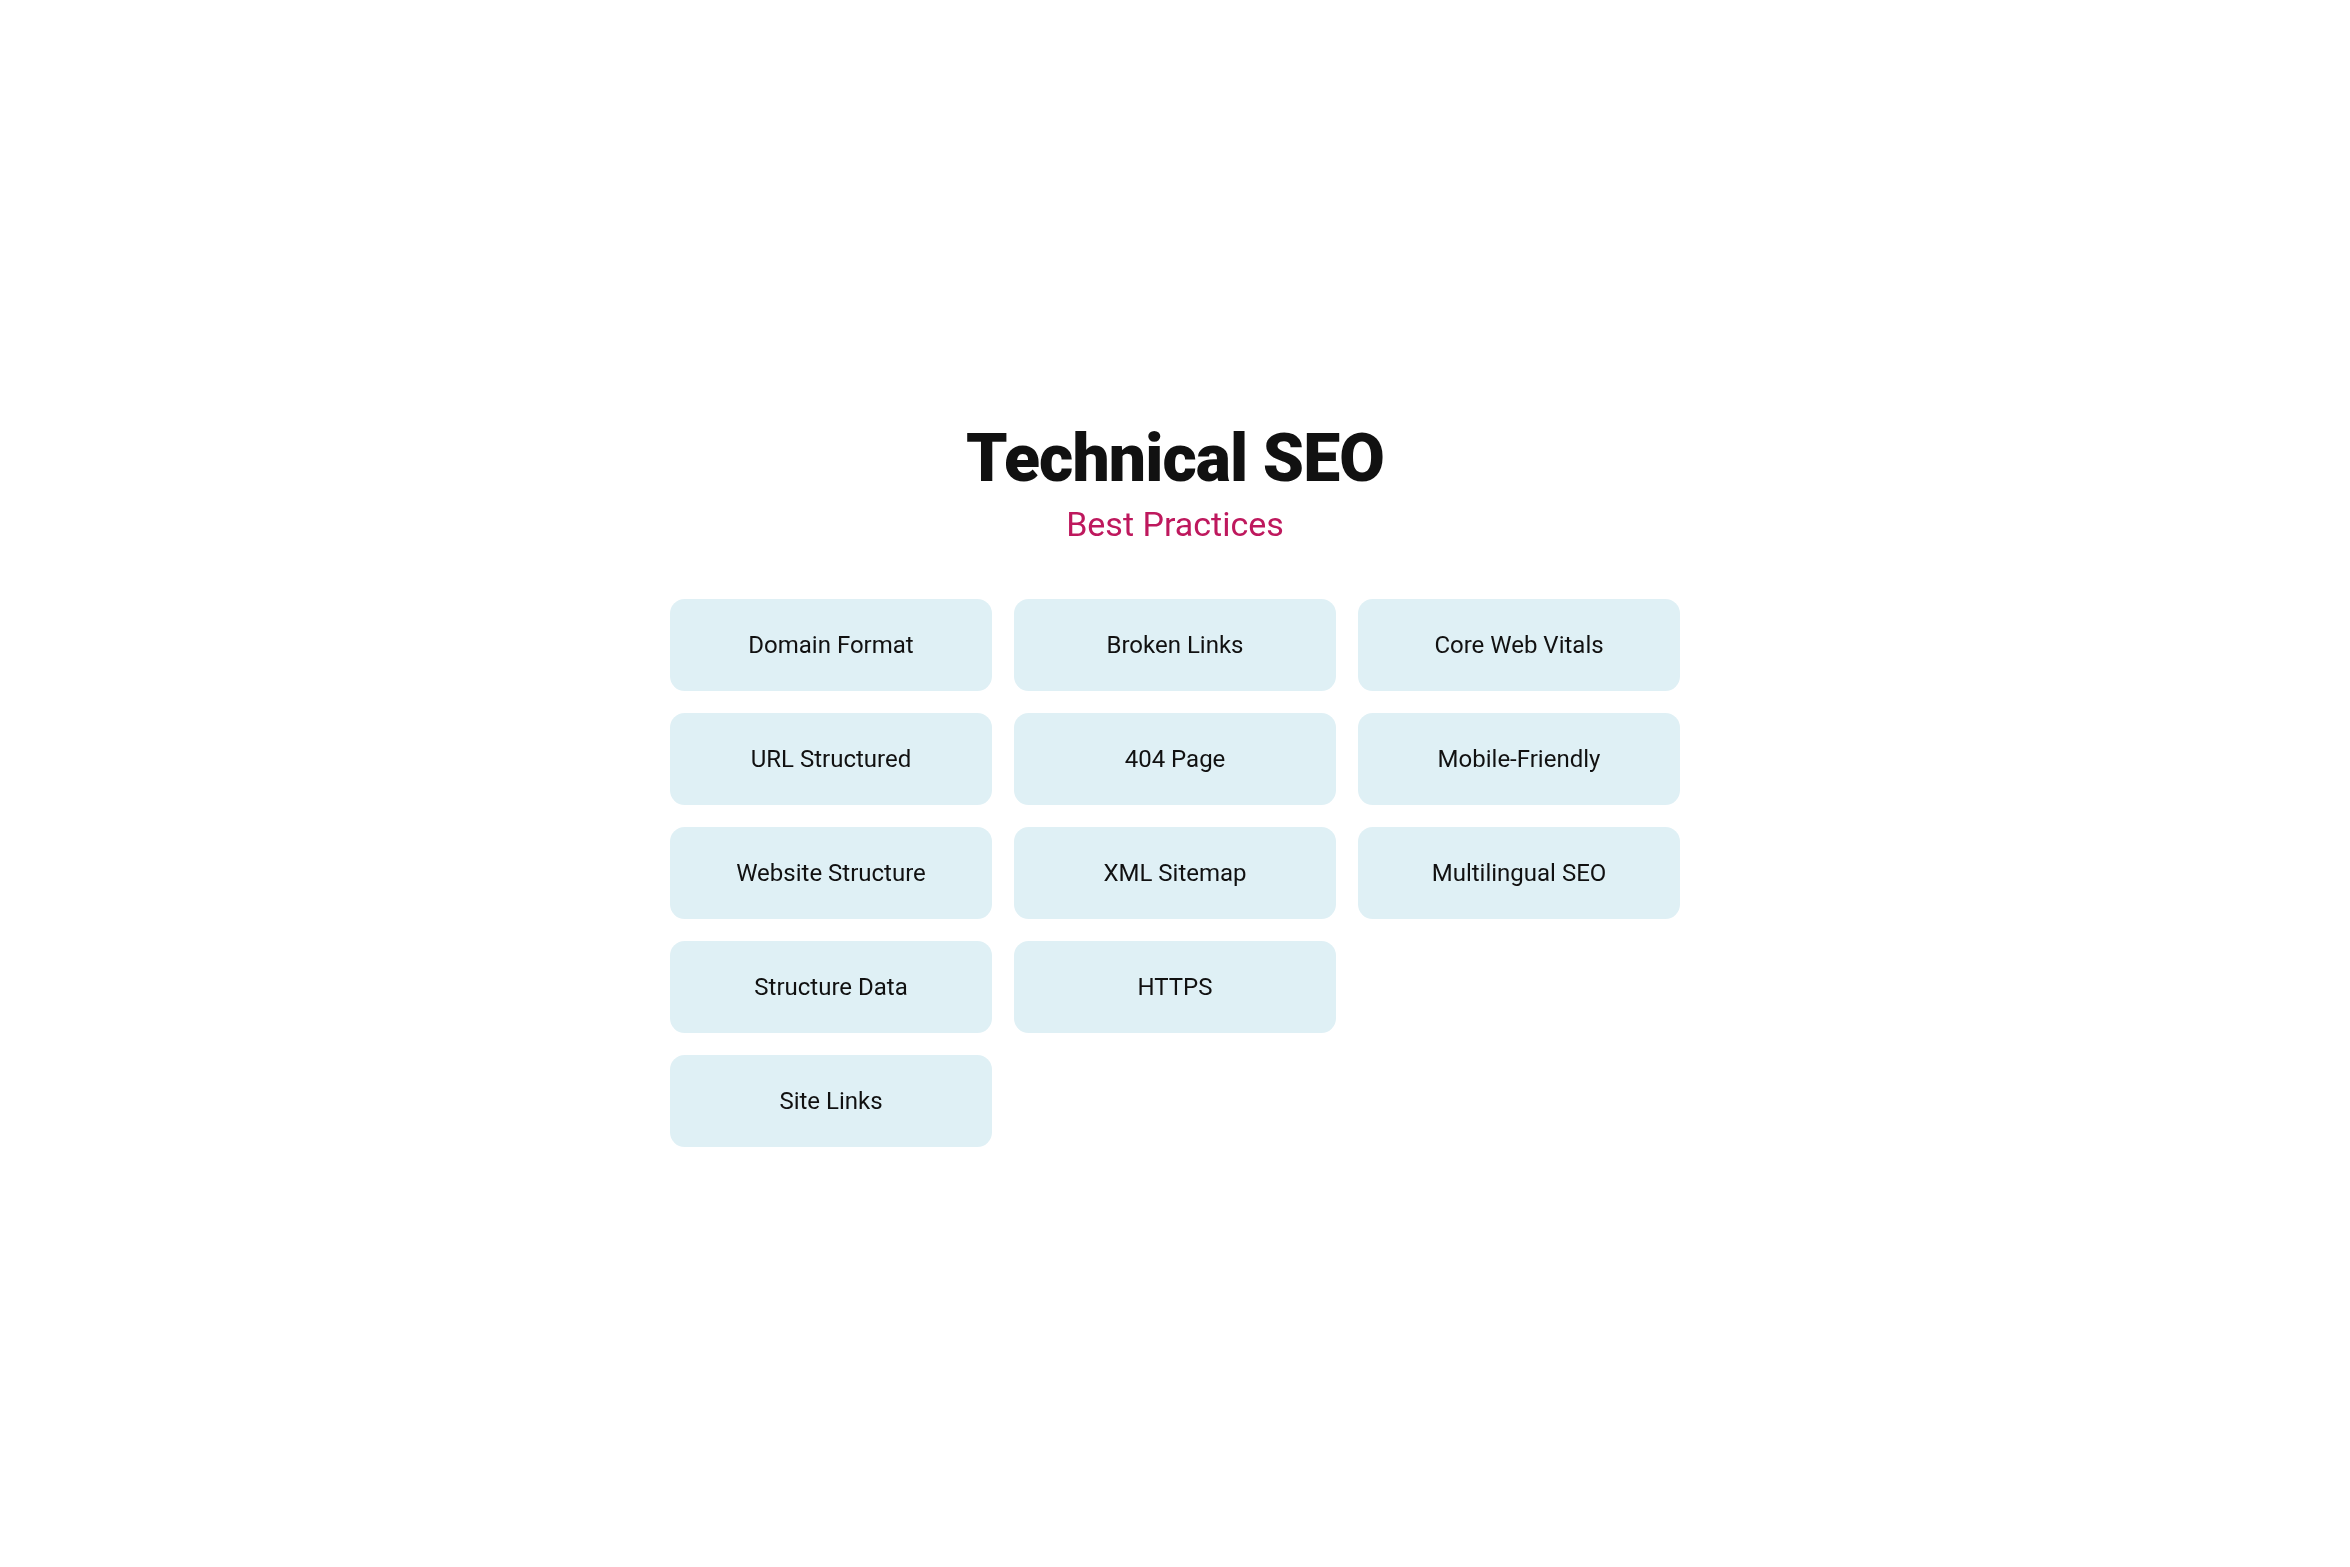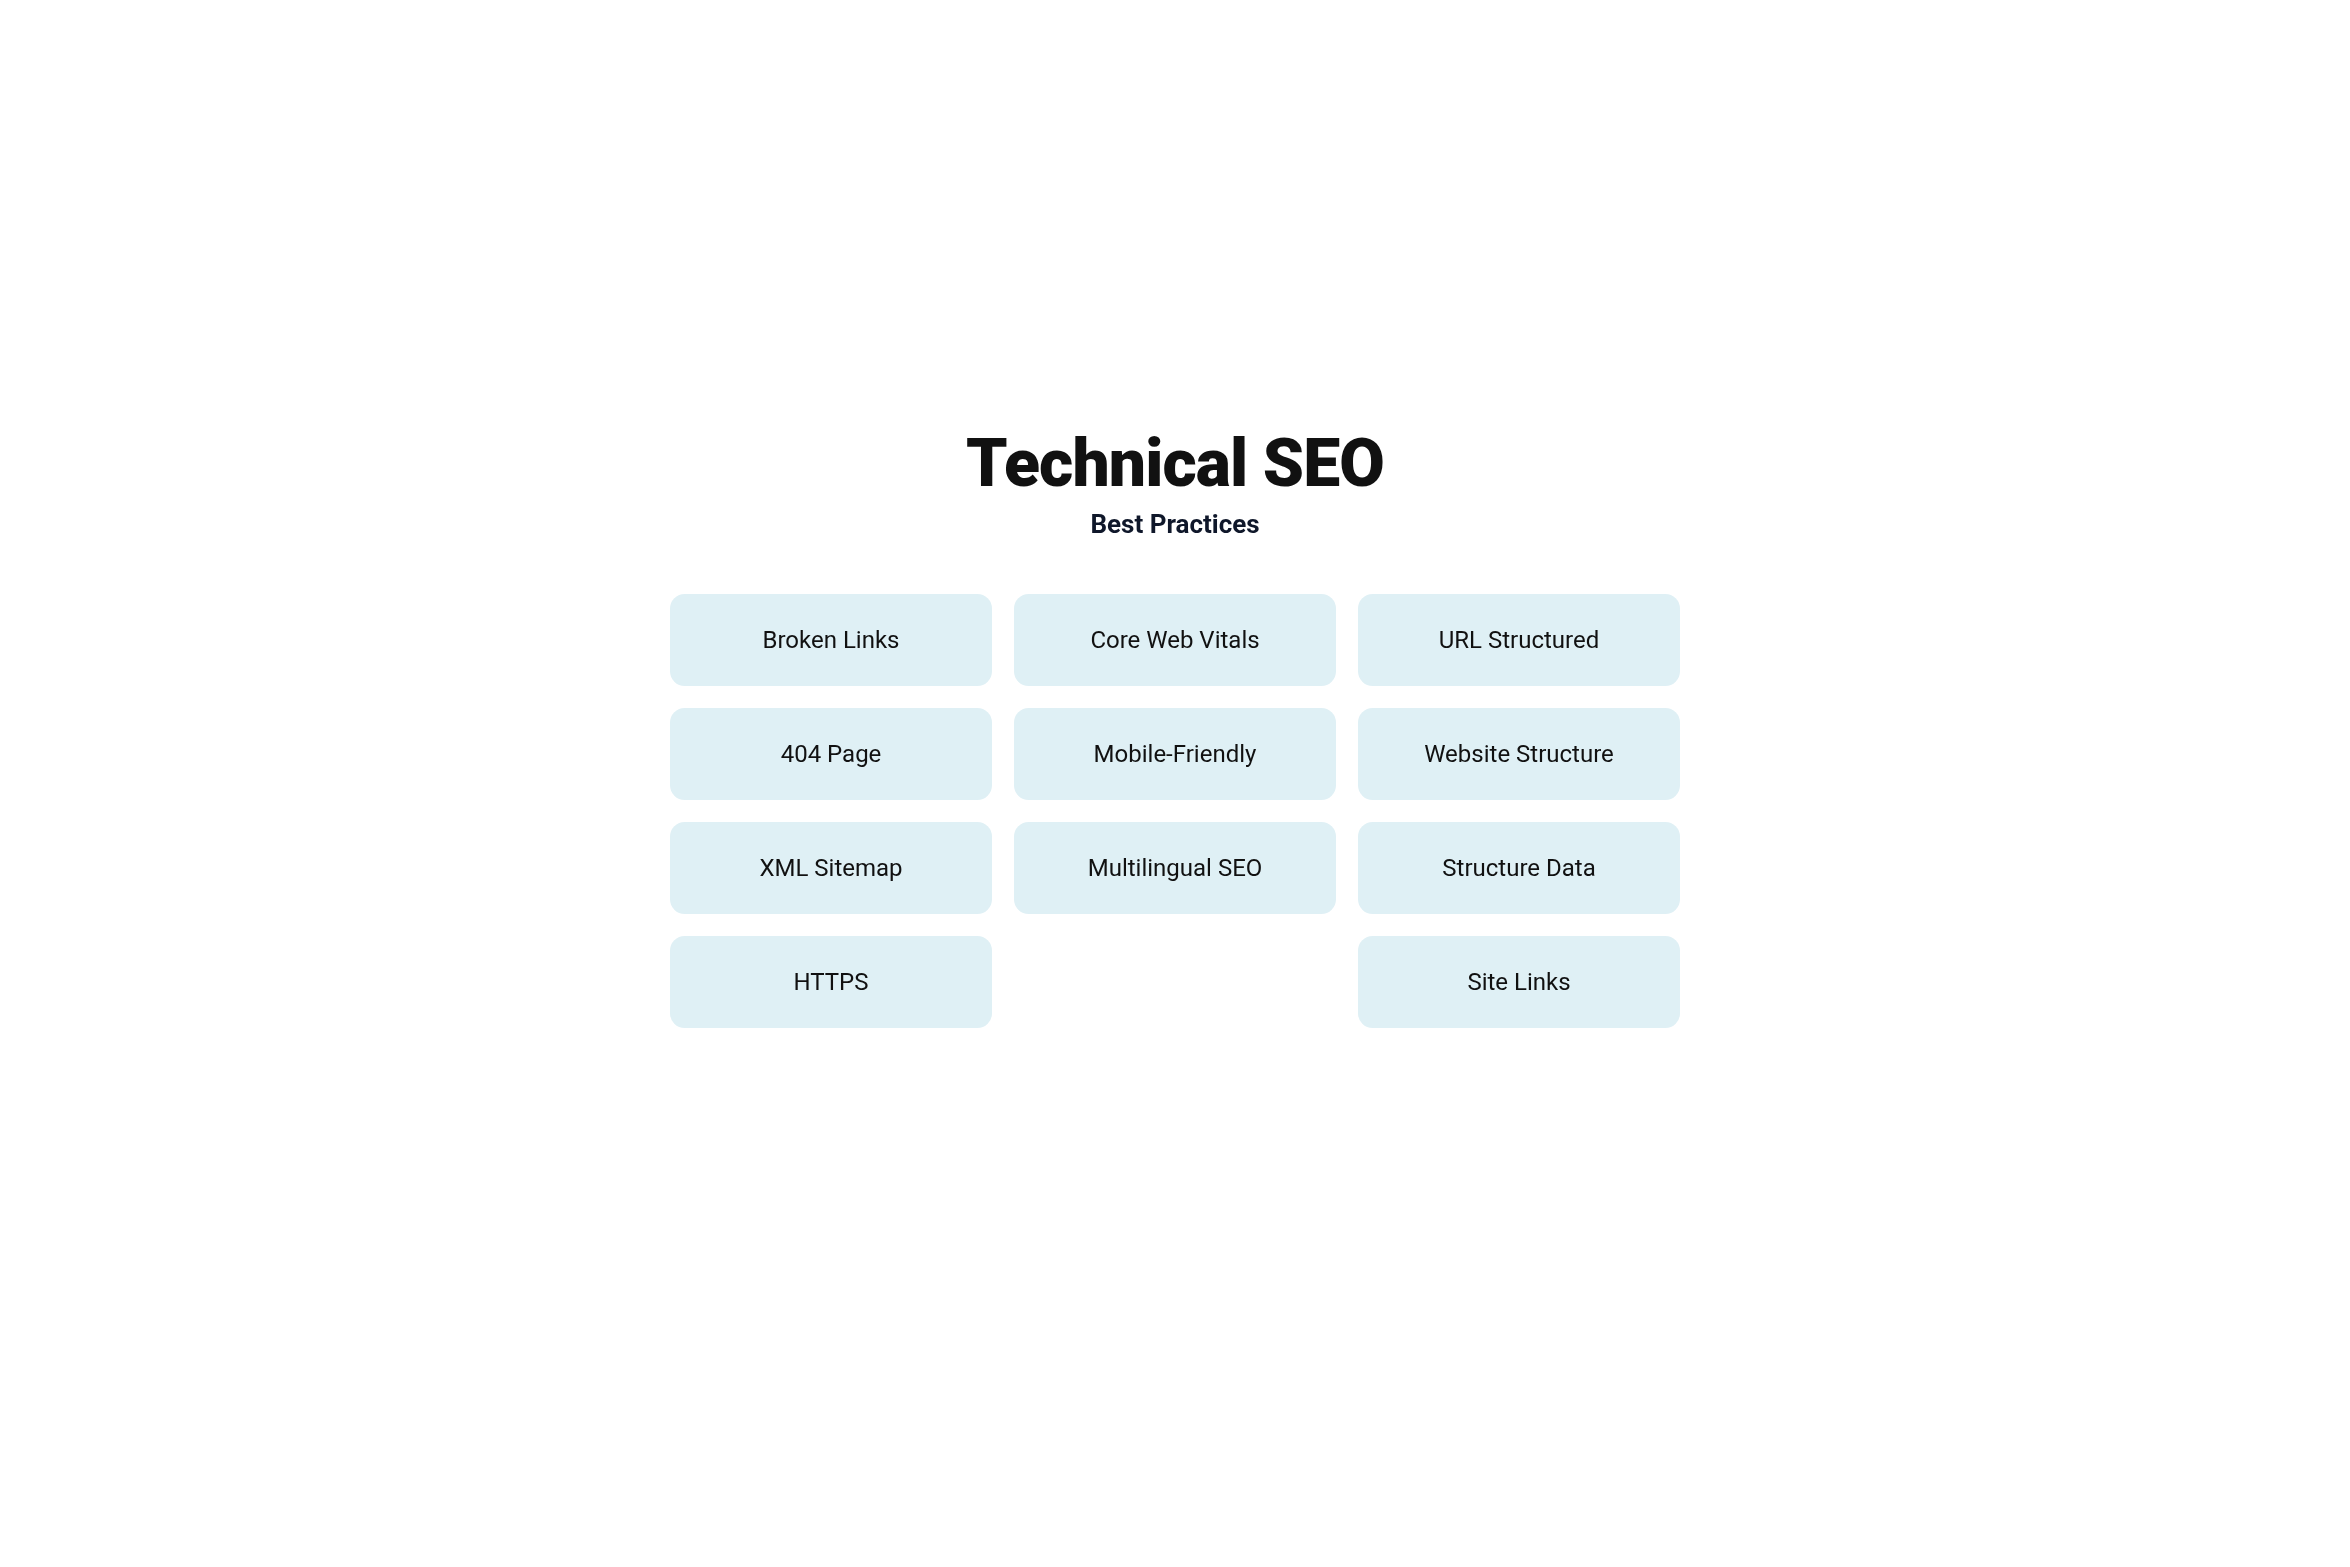--- a/index.html
+++ b/index.html
@@ -26,23 +26,23 @@
 
     .main-title {
       font-size: 66px;
       font-weight: 900;
       color: #111111;
       letter-spacing: -0.9px;
       margin-bottom: 7.3px;
     }
 
     .subtitle {
-      font-size: 26px;
-      font-weight: 700;
-      color: #0f172a;
+      font-size: 34px;
+      font-weight: 400;
+      color: #be185d;
       margin-bottom: 55px;
     }
 
     .grid {
       display: grid;
       grid-template-columns: repeat(3, 1fr);
       gap: 22px;
       text-align: center;
     }
 
@@ -66,20 +66,23 @@
   </style>
 </head>
 <body>
 
 <div class="container">
   <h1 class="main-title">Technical SEO</h1>
   <h2 class="subtitle">Best Practices</h2>
 
   <div class="grid">
 
+    <div class="card">
+      <span>Domain Format</span>
+    </div>
     <div class="card">
       <span>Broken Links</span>
     </div>
     <div class="card">
       <span>Core Web Vitals</span>
     </div>
 
     <div class="card">
       <span>URL Structured</span>
     </div>

